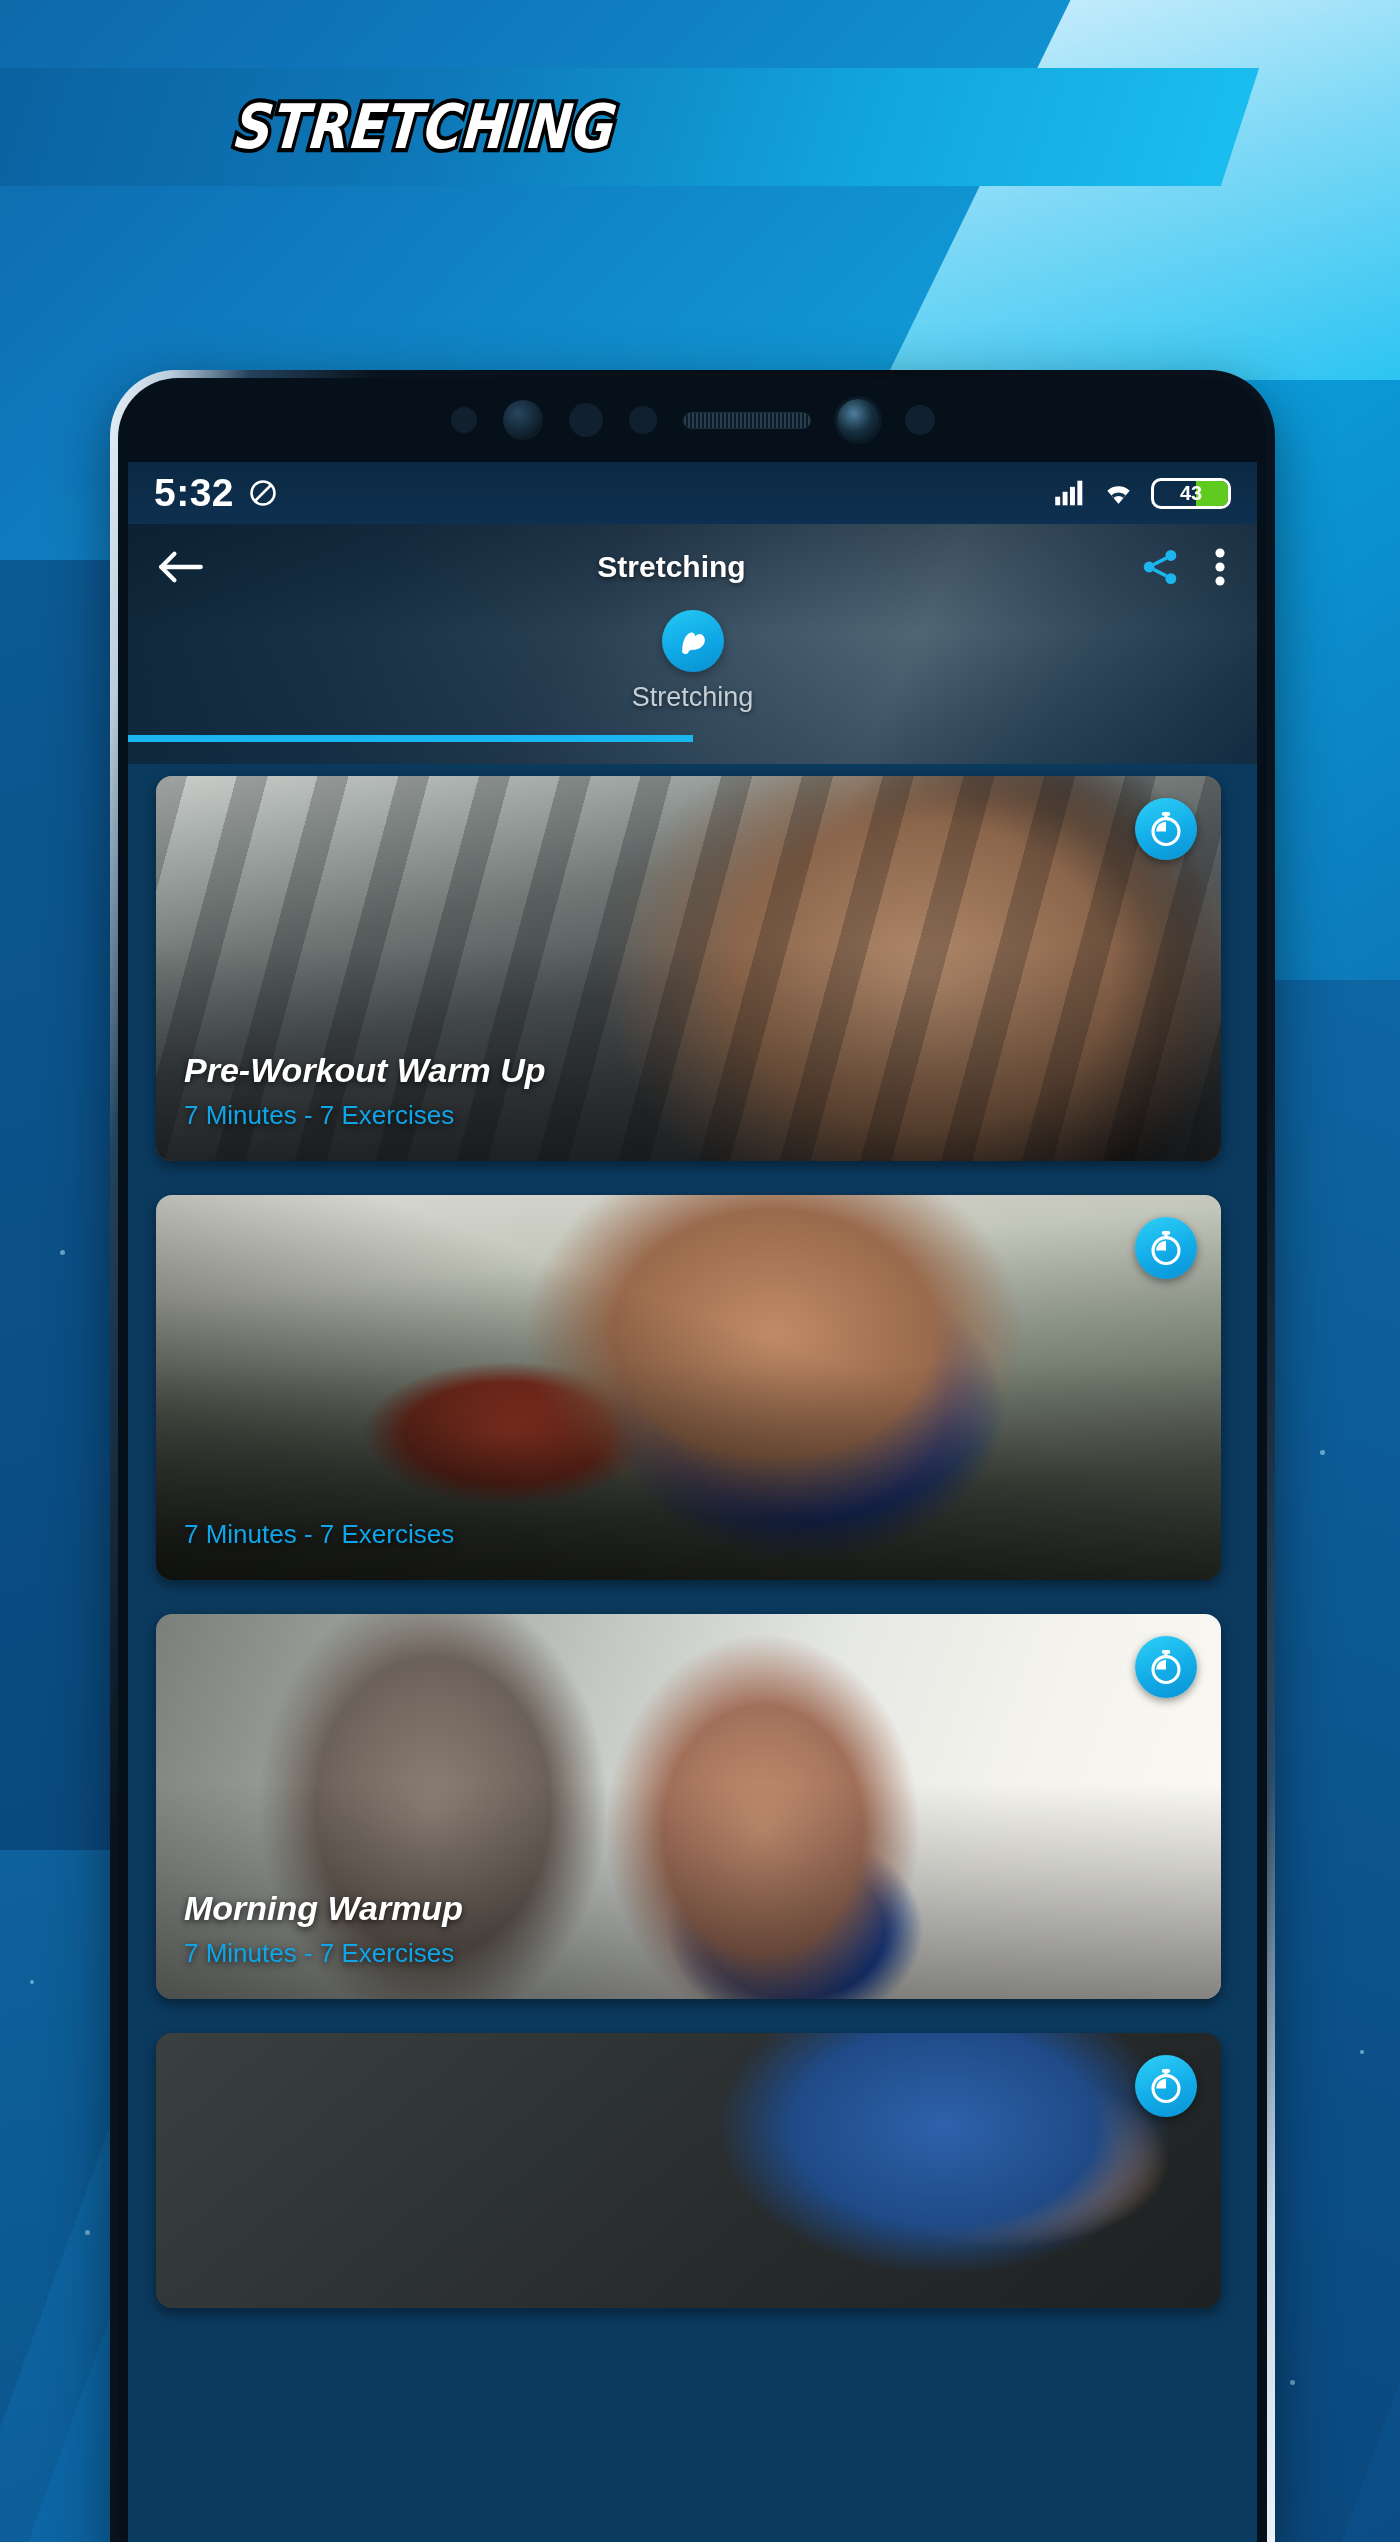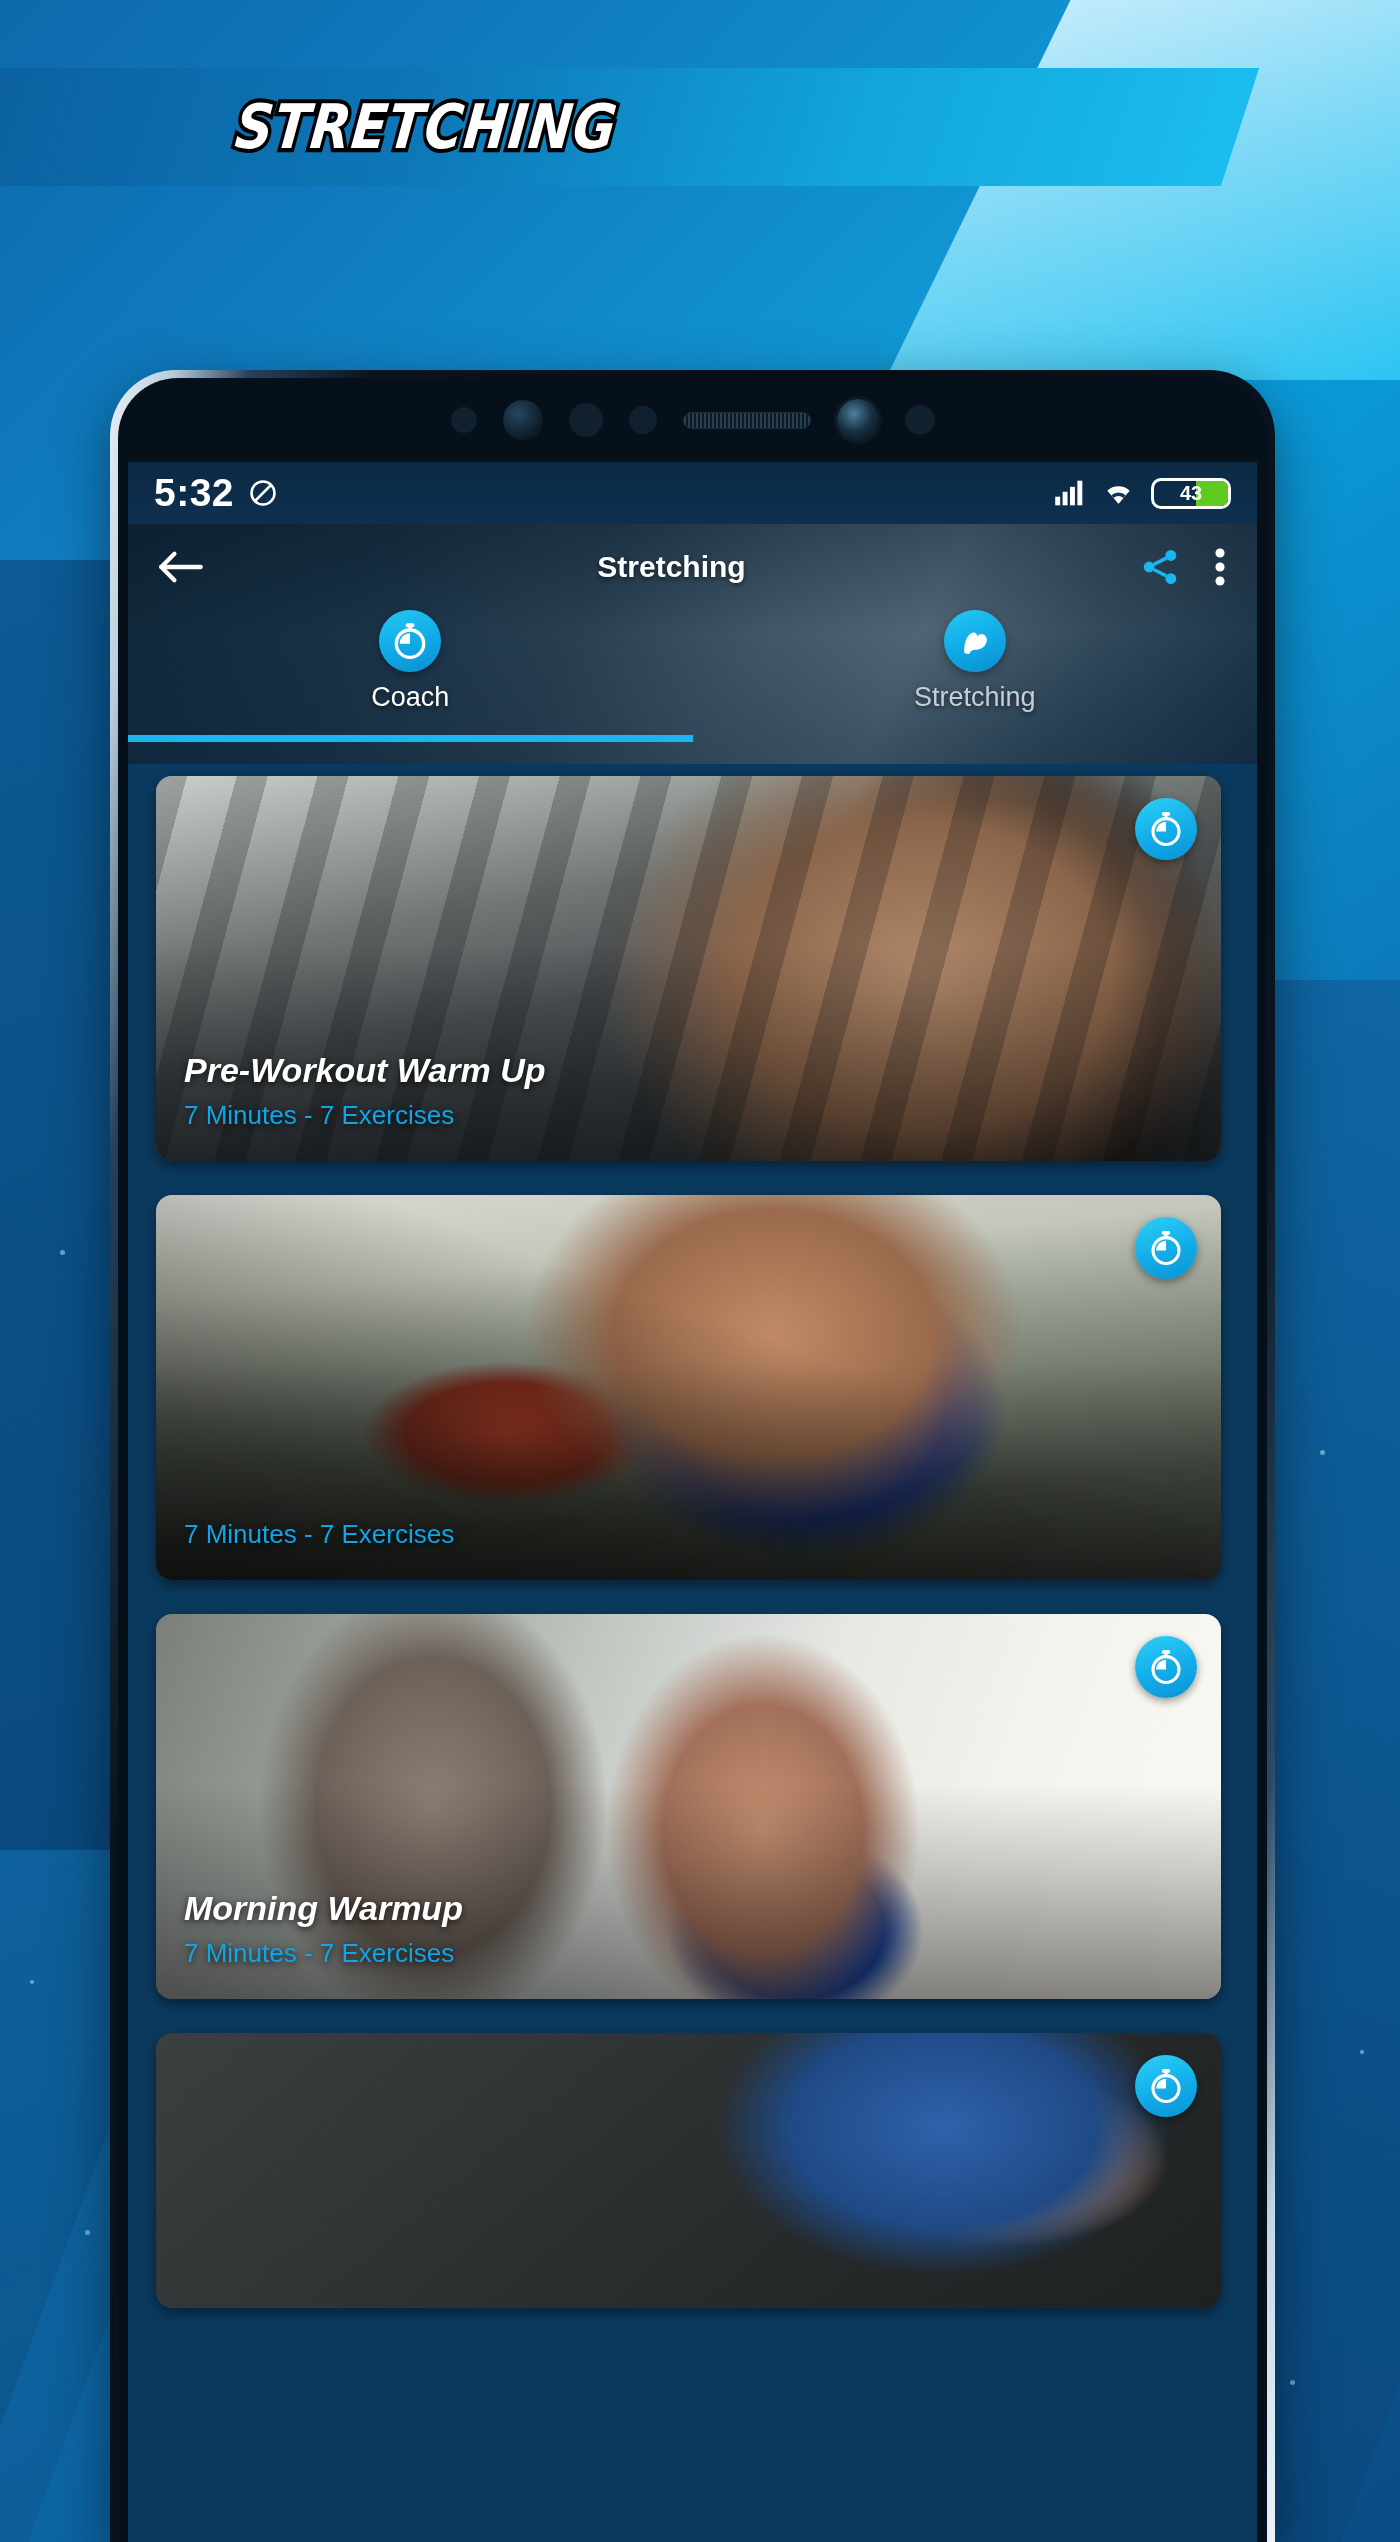--- a/index.html
+++ b/index.html
@@ -348,31 +348,20 @@
           <div class="appbar-icon">
             <svg width="14" height="42" viewBox="0 0 6 24">
               <circle cx="3" cy="4" r="2.6" fill="#fff"></circle>
               <circle cx="3" cy="12" r="2.6" fill="#fff"></circle>
               <circle cx="3" cy="20" r="2.6" fill="#fff"></circle>
             </svg>
           </div>
         </div>
 
         <div id="tabs">
-          <div class="tab active">
-            <div class="tab-icon">
-              <svg width="40" height="40" viewBox="0 0 24 24">
-                <rect x="9.4" y="1.3" width="5.2" height="2.4" rx="1" fill="#fff"></rect>
-                <rect x="11" y="3" width="2" height="2.4" fill="#fff"></rect>
-                <circle cx="12" cy="13.6" r="8.2" fill="none" stroke="#fff" stroke-width="2"></circle>
-                <path d="M12 13.6 L12 7.4 A6.2 6.2 0 0 0 5.8 13.6 Z" fill="#fff"></path>
-              </svg>
-            </div>
-            <div class="tab-label">Coach</div>
-          </div>
           <div class="tab inactive">
             <div class="tab-icon">
               <svg width="40" height="40" viewBox="0 0 24 24">
                 <path d="M5.5 18.5 C5.5 12 7.5 8 10.5 7 C12 6.5 13 7.5 13.5 9.2
                          C14.4 8 16 7.4 17.4 8.2 C19.2 9.2 19.6 11.6 18.6 13.6
                          C17.4 16 14.6 17.4 12 17.2 C10.6 17.1 9.6 17.6 9.2 18.8
                          C8.9 19.7 8 20 7.2 19.8 C6.2 19.6 5.5 19.3 5.5 18.5 Z" fill="#fff"></path>
               </svg>
             </div>
             <div class="tab-label">Stretching</div>

